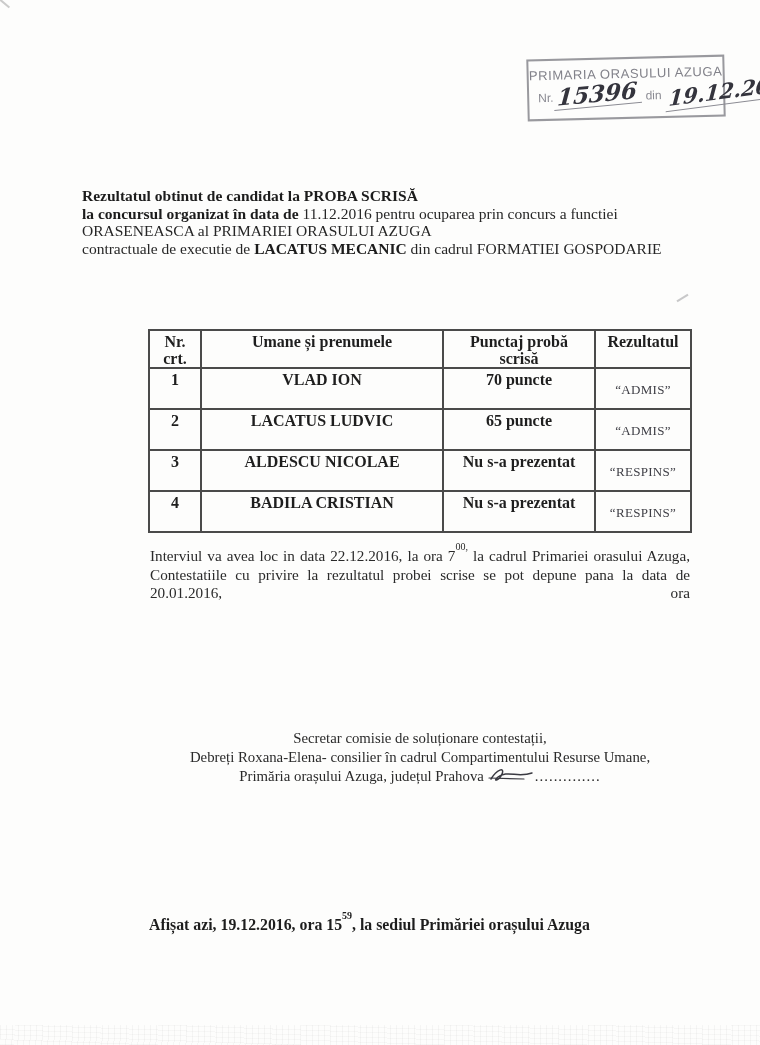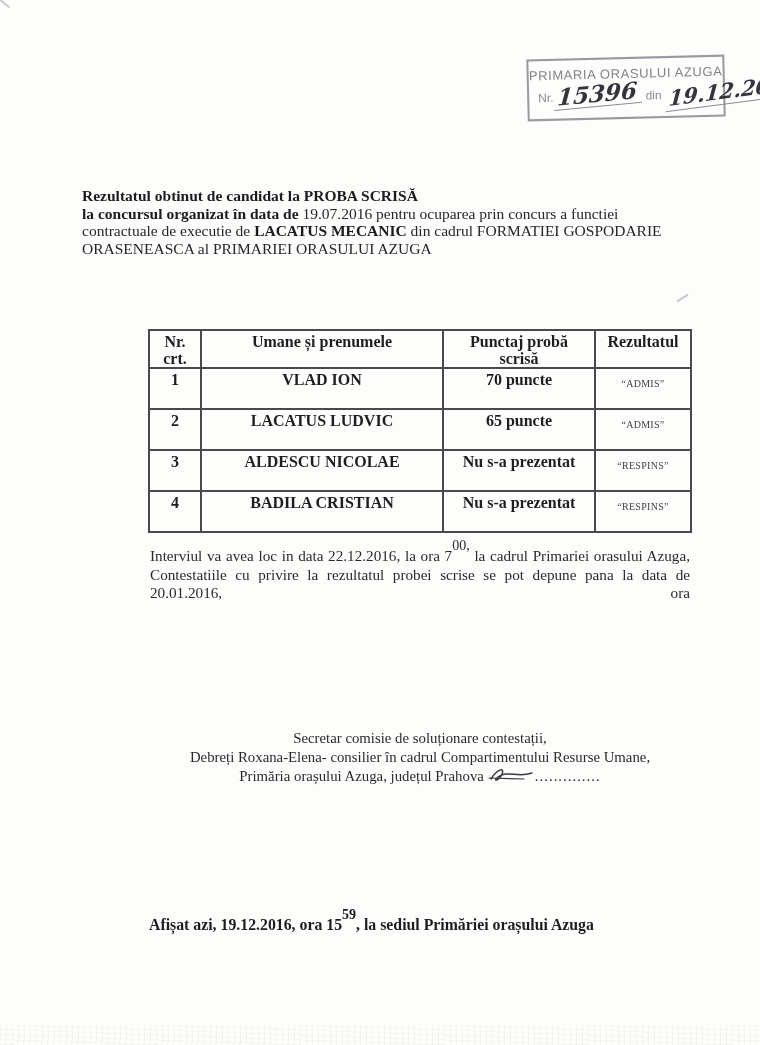--- a/index.html
+++ b/index.html
@@ -82,31 +82,31 @@
     font-size:16px;color:#1e1e1e;
   }
   .doc-table th,.doc-table td{
     border:2px solid #4a4a4a;
     text-align:center;vertical-align:top;
     padding:2px 2px 0 2px;box-sizing:border-box;
   }
   .doc-table th{font-weight:bold;line-height:17px;height:38px;}
   .doc-table td{font-weight:bold;height:41px;line-height:18px;}
   .doc-table td.result{
-    font-weight:normal;font-size:10px;color:#3e3e45;
-    letter-spacing:.3px;padding-top:6px;
+    font-weight:normal;font-size:13px;color:#3e3e45;
+    letter-spacing:.3px;padding-top:12px;
   }
 
   
   .body-text{
     position:absolute;left:150px;top:547px;width:540px;
     font-size:15.2px;line-height:18.6px;color:#2a2a2a;
   }
   .jline{text-align:justify;text-align-last:justify;}
-  sup.small{font-size:14px;position:relative;top:-5px;line-height:0;}
+  sup.small{font-size:10px;position:relative;top:-5px;line-height:0;}
 
   
   .signature{
     position:absolute;top:729px;left:60px;width:720px;
     text-align:center;font-size:14.8px;line-height:18.5px;color:#2a2a2a;
   }
   .sig-squiggle{vertical-align:-5px;margin:0 1px 0 4px;}
   .sig-dots{letter-spacing:1px;color:#2a2a2a;}
 
   
@@ -129,23 +129,23 @@
     <div class="stamp-row">
       <span class="stamp-small">Nr.</span>
       <span class="hw hw-number">15396</span>
       <span class="stamp-small">din</span>
       <span class="hw hw-date">19.12.2016</span>
     </div>
   </div>
 
   <div class="heading">
     <div><b>Rezultatul obtinut de candidat la PROBA SCRISĂ</b></div>
-    <div><b>la concursul organizat în data de</b><span> 19.07.2016 pentru ocuparea prin concurs a functiei</span></div>
+    <div><b>la concursul organizat în data de</b><span> 11.12.2016 pentru ocuparea prin concurs a functiei</span></div>
+    <div>ORASENEASCA al PRIMARIEI ORASULUI AZUGA</div>
     <div><span>contractuale de executie de </span><b>LACATUS MECANIC</b><span> din cadrul FORMATIEI GOSPODARIE</span></div>
-    <div>ORASENEASCA al PRIMARIEI ORASULUI AZUGA</div>
   </div>
 
   <table class="doc-table">
     <colgroup>
       <col style="width:52px">
         <col style="width:242px">
         <col style="width:152px">
         <col style="width:96px">
     </colgroup>
     <thead>

